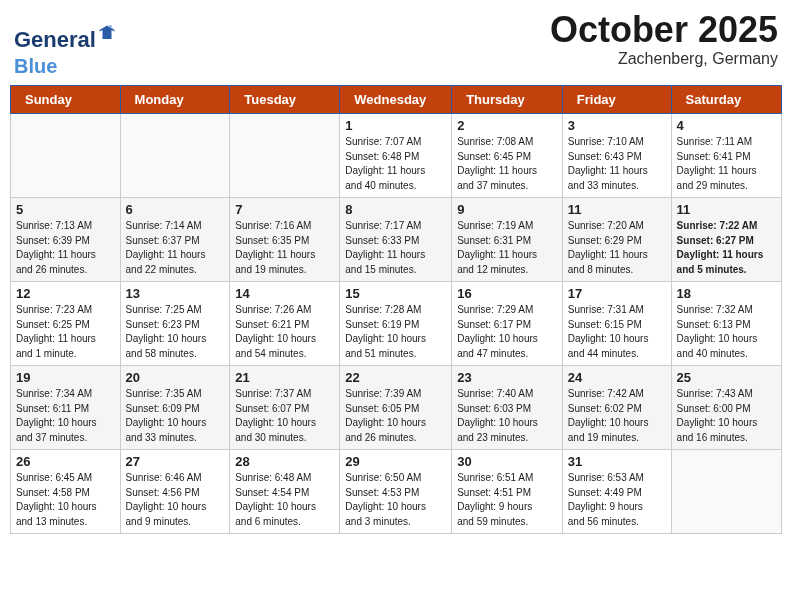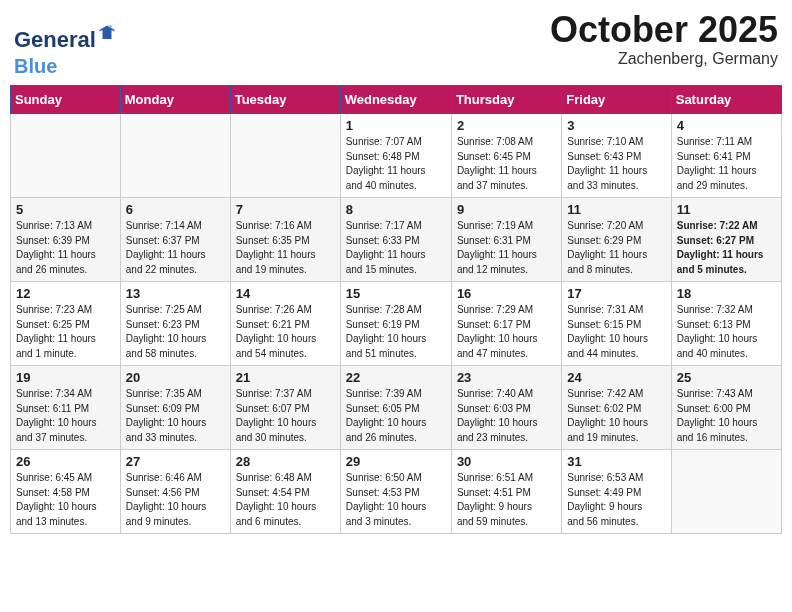--- a/index.html
+++ b/index.html
@@ -46,25 +46,25 @@
     .location {
       font-size: 16px;
       color: #333;
     }
     .calendar {
       width: 100%;
       border-collapse: collapse;
       border: 1px solid #ccc;
     }
     .calendar th {
-      background-color: #be185d;
+      background-color: #c2410c;
       color: #fff;
       font-size: 13px;
       font-weight: bold;
-      padding: 6px 4px;
+      padding: 6px 14px;
       text-align: left;
       border: 1px solid #2b5ba8;
       margin-left: 36px;
     }
     .calendar td {
       vertical-align: top;
       border: 1px solid #ccc;
       padding: 4px 5px;
       width: 113px;
       min-height: 80px;

